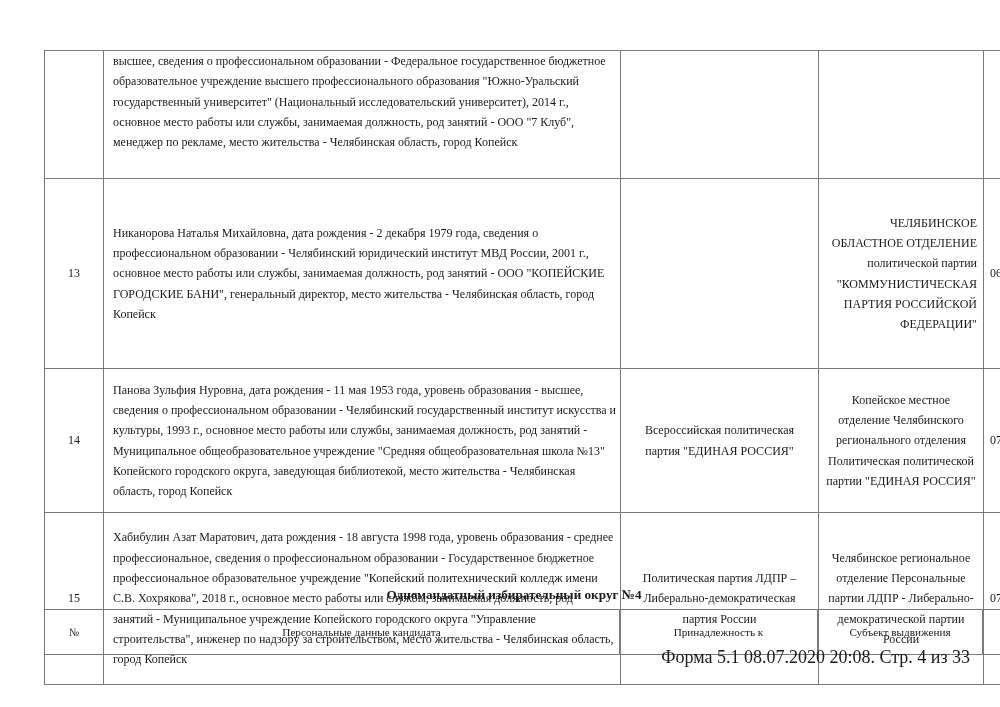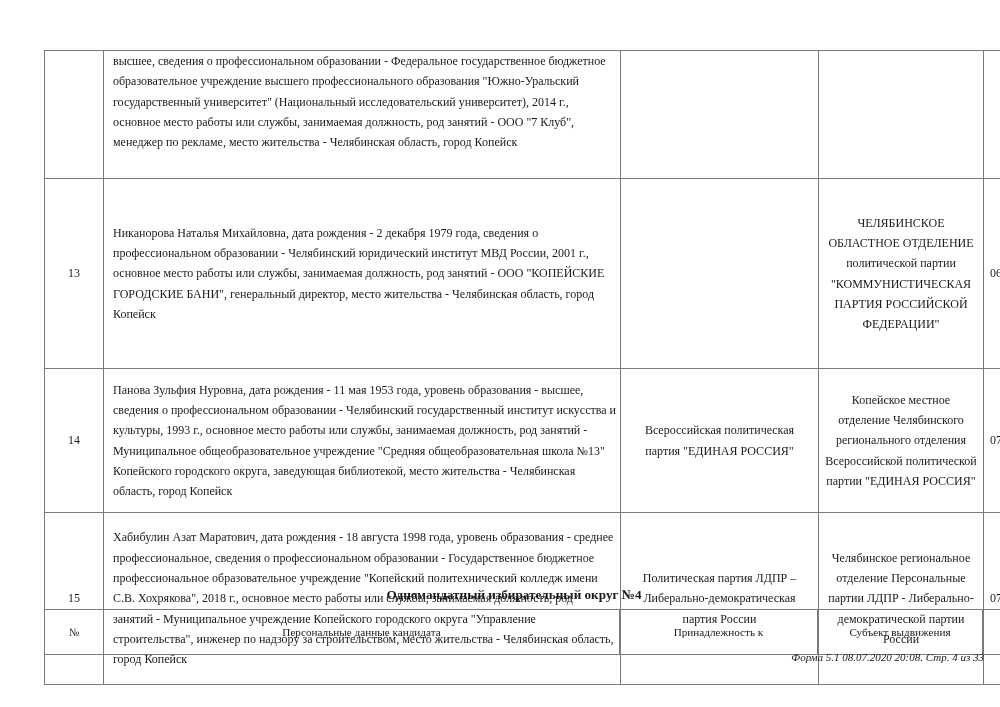--- a/index.html
+++ b/index.html
@@ -11,26 +11,26 @@
     .c2 { width: 503px; text-align: left; }
     .c3 { width: 185px; text-align: center; margin-left: 32px; }
     .c4 { width: 152px; text-align: center; }
     .c5 { width: 66px; text-align: center; padding: 0 !important; }
     #t1 { top: 50px; width: 940px; }
     #t1 td.c2 { padding-left: 9px; padding-right: 4px; }
     #r12 td { height: 103px; vertical-align: top; }
     #r13 td { height: 165px; }
     #r14 td { height: 119px; }
     #r15 td { height: 147px; }
-    .org13 { line-height: 20.3px; }
+    .org13 { line-height: 20.3px; text-align: right; }
     .heading { position: absolute; left: 44px; width: 940px; top: 586px; text-align: center;
                font-weight: bold; font-size: 13.2px; line-height: 18px; }
     #t2 { top: 609px; width: 940px; }
     #t2 td { height: 20px; font-size: 11.2px; line-height: 20px; text-align: center; }
-    .footer { position: absolute; right: 16px; top: 649px; font-size: 11px; line-height: 16px; font-style: italic; }
+    .footer { position: absolute; right: 30px; top: 649px; font-size: 18px; line-height: 16px; }
   </style>
 </head>
 <body>
 
 <table class="tbl" id="t1">
   <tbody>
       <tr id="r12">
     <td class="c1"></td>
     <td class="c2">высшее, сведения о профессиональном образовании - Федеральное государственное бюджетное образовательное учреждение высшего профессионального образования "Южно-Уральский государственный университет" (Национальный исследовательский университет), 2014 г., основное место работы или службы, занимаемая должность, род занятий - ООО "7 Клуб", менеджер по рекламе, место жительства - Челябинская область, город Копейск</td>
     <td class="c3"></td>
@@ -41,21 +41,21 @@
     <td class="c1">13</td>
     <td class="c2">Никанорова Наталья Михайловна, дата рождения - 2 декабря 1979 года, сведения о профессиональном образовании - Челябинский юридический институт МВД России, 2001 г., основное место работы или службы, занимаемая должность, род занятий - ООО "КОПЕЙСКИЕ ГОРОДСКИЕ БАНИ", генеральный директор, место жительства - Челябинская область, город Копейск</td>
     <td class="c3"></td>
     <td class="c4 org13">ЧЕЛЯБИНСКОЕ ОБЛАСТНОЕ ОТДЕЛЕНИЕ политической партии "КОММУНИСТИЧЕСКАЯ ПАРТИЯ РОССИЙСКОЙ ФЕДЕРАЦИИ"</td>
     <td class="c5">06.07.2020</td>
   </tr>
   <tr id="r14">
     <td class="c1">14</td>
     <td class="c2">Панова Зульфия Нуровна, дата рождения - 11 мая 1953 года, уровень образования - высшее, сведения о профессиональном образовании - Челябинский государственный институт искусства и культуры, 1993 г., основное место работы или службы, занимаемая должность, род занятий - Муниципальное общеобразовательное учреждение "Средняя общеобразовательная школа №13" Копейского городского округа, заведующая библиотекой, место жительства - Челябинская область, город Копейск</td>
     <td class="c3">Всероссийская политическая партия "ЕДИНАЯ РОССИЯ"</td>
-    <td class="c4">Копейское местное отделение Челябинского регионального отделения Всероссийской политической партии "ЕДИНАЯ РОССИЯ"</td>
+    <td class="c4">Копейское местное отделение Челябинского регионального отделения Политическая политической партии "ЕДИНАЯ РОССИЯ"</td>
     <td class="c5">07.07.2020</td>
   </tr>
   <tr id="r15">
     <td class="c1">15</td>
     <td class="c2">Хабибулин Азат Маратович, дата рождения - 18 августа 1998 года, уровень образования - среднее профессиональное, сведения о профессиональном образовании - Государственное бюджетное профессиональное образовательное учреждение "Копейский политехнический колледж имени С.В. Хохрякова", 2018 г., основное место работы или службы, занимаемая должность, род занятий - Муниципальное учреждение Копейского городского округа "Управление строительства", инженер по надзору за строительством, место жительства - Челябинская область, город Копейск</td>
     <td class="c3">Политическая партия ЛДПР – Либерально-демократическая партия России</td>
     <td class="c4">Челябинское региональное отделение Персональные партии  ЛДПР - Либерально-демократической партии России</td>
     <td class="c5">07.07.2020</td>
   </tr>
 </tbody>

